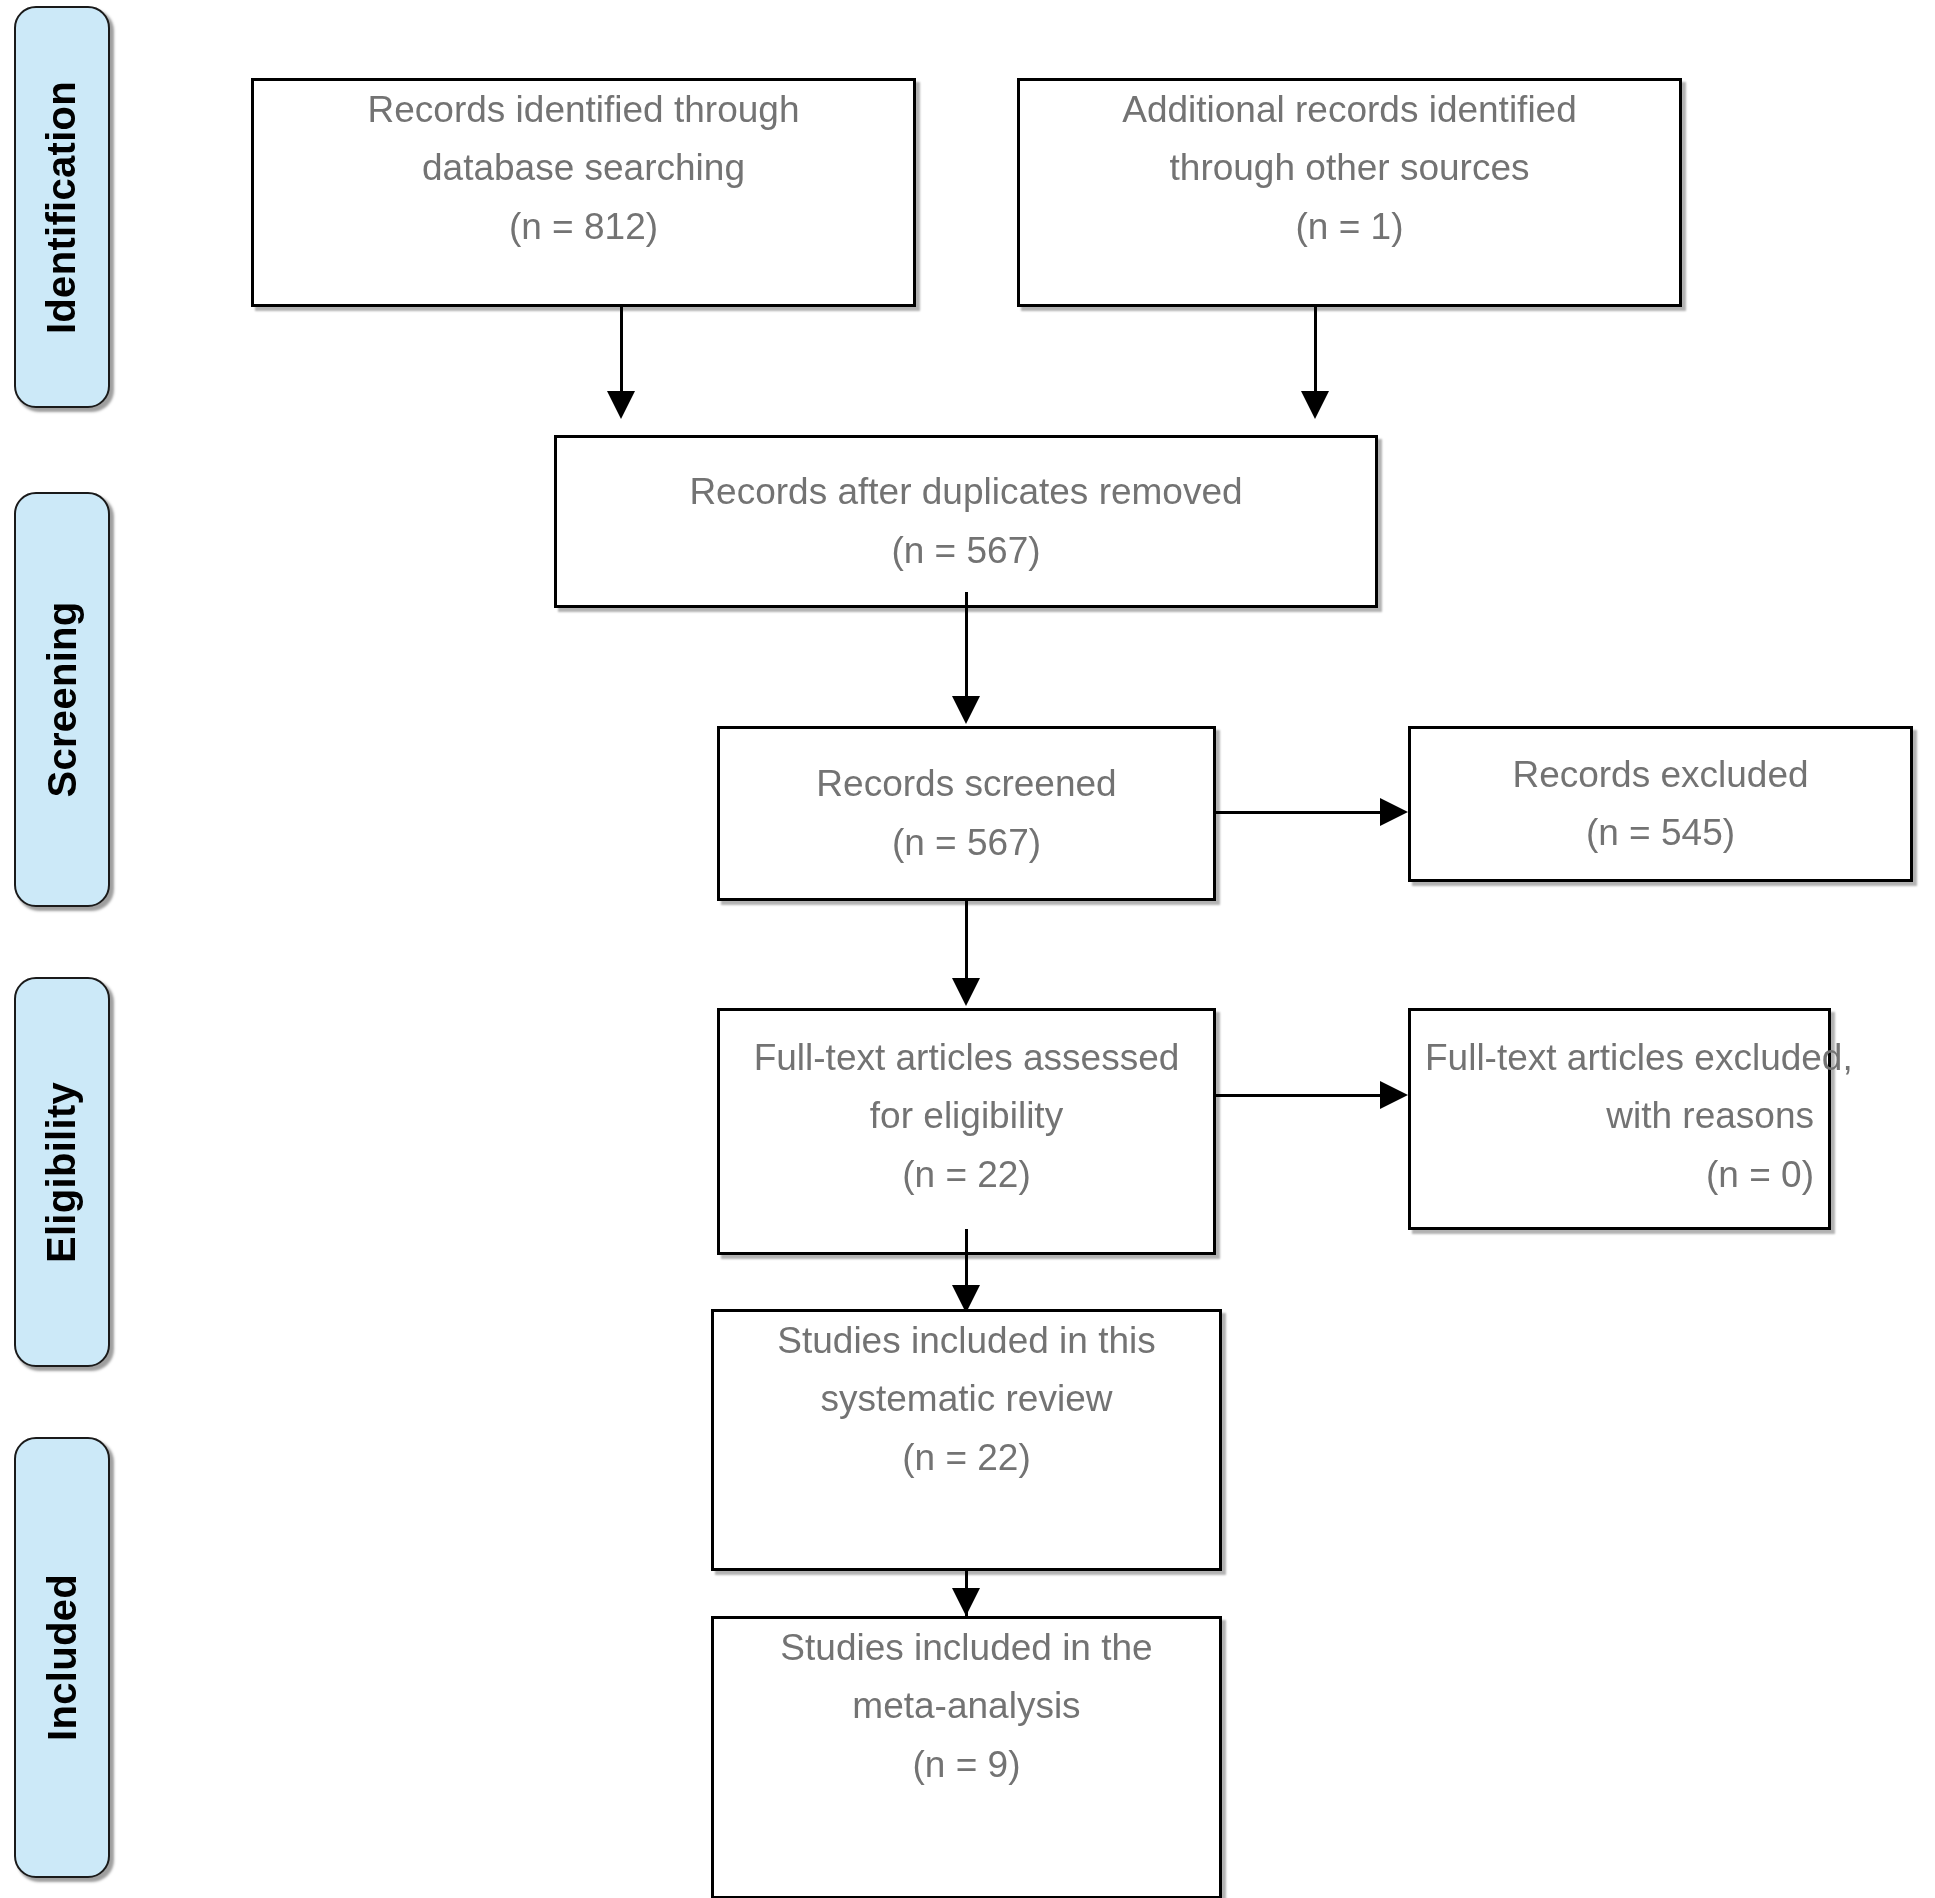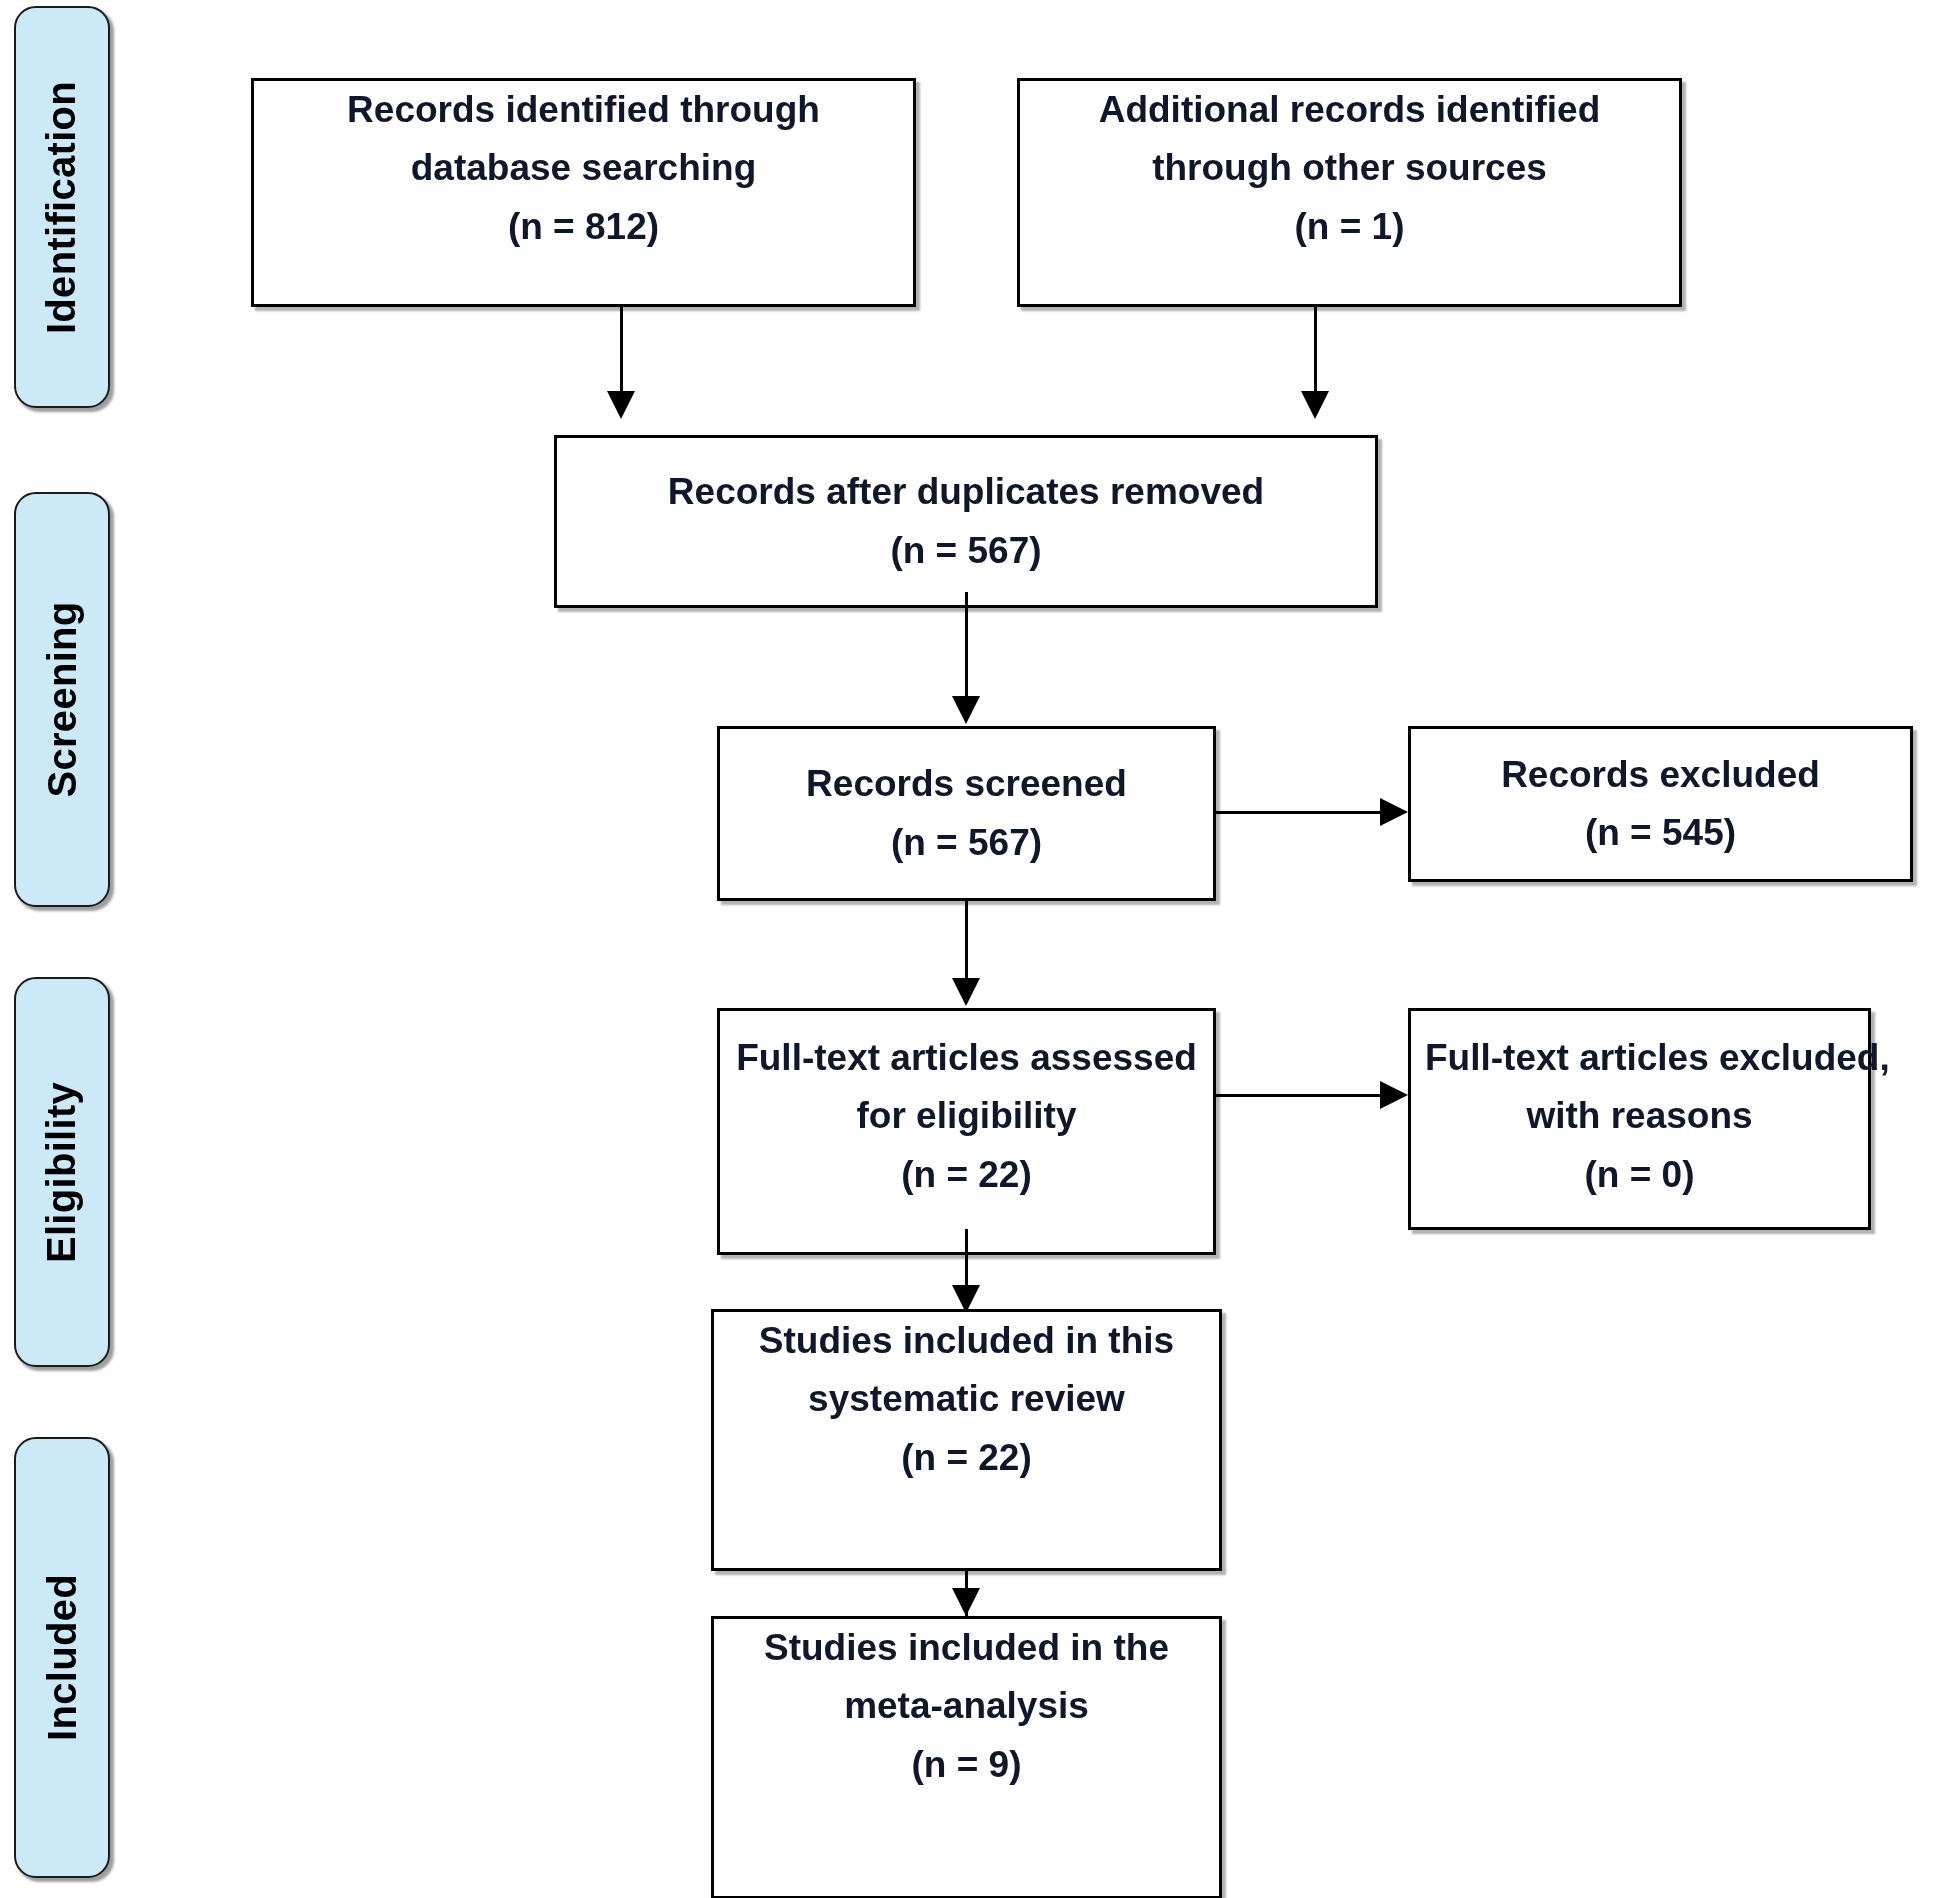--- a/index.html
+++ b/index.html
@@ -54,23 +54,22 @@
     text-align: center;
   }
   .flow-box .lines {
     width: 100%;
     padding: 0 14px;
     box-sizing: border-box;
   }
   .flow-box .line {
     font-size: 37px;
     line-height: 1.58;
-    color: #0f172a;
+    color: #737373;
     white-space: nowrap;
-    font-weight: bold;
   }
 
   
   .conn-v {
     position: absolute;
     background: #000000;
     width: 3.2px;
   }
   .conn-h {
     position: absolute;
@@ -168,21 +167,21 @@
   <div class="arrow-down" style="left:952px; top:978px;"></div>
 
   <div class="flow-box" style="left:717px; top:1008px; width:499px; height:247px;">
     <div class="lines" style="margin-top:18px;">
       <div class="line">Full-text articles assessed</div>
       <div class="line">for eligibility</div>
       <div class="line">(n = 22)</div>
     </div>
   </div>
 
-  <div class="flow-box" style="left:1408px; top:1008px; width:463px; height:222px;">
+  <div class="flow-box" style="left:1408px; top:1008px; width:423px; height:222px;text-align:right;">
     <div class="lines" style="margin-top:18px;">
       <div class="line">Full-text articles excluded,</div>
       <div class="line">with reasons</div>
       <div class="line">(n = 0)</div>
     </div>
   </div>
 
   <div class="conn-h" style="left:1215px; top:1094px; width:166px;"></div>
   <div class="arrow-right" style="left:1380px; top:1081px;"></div>
 

